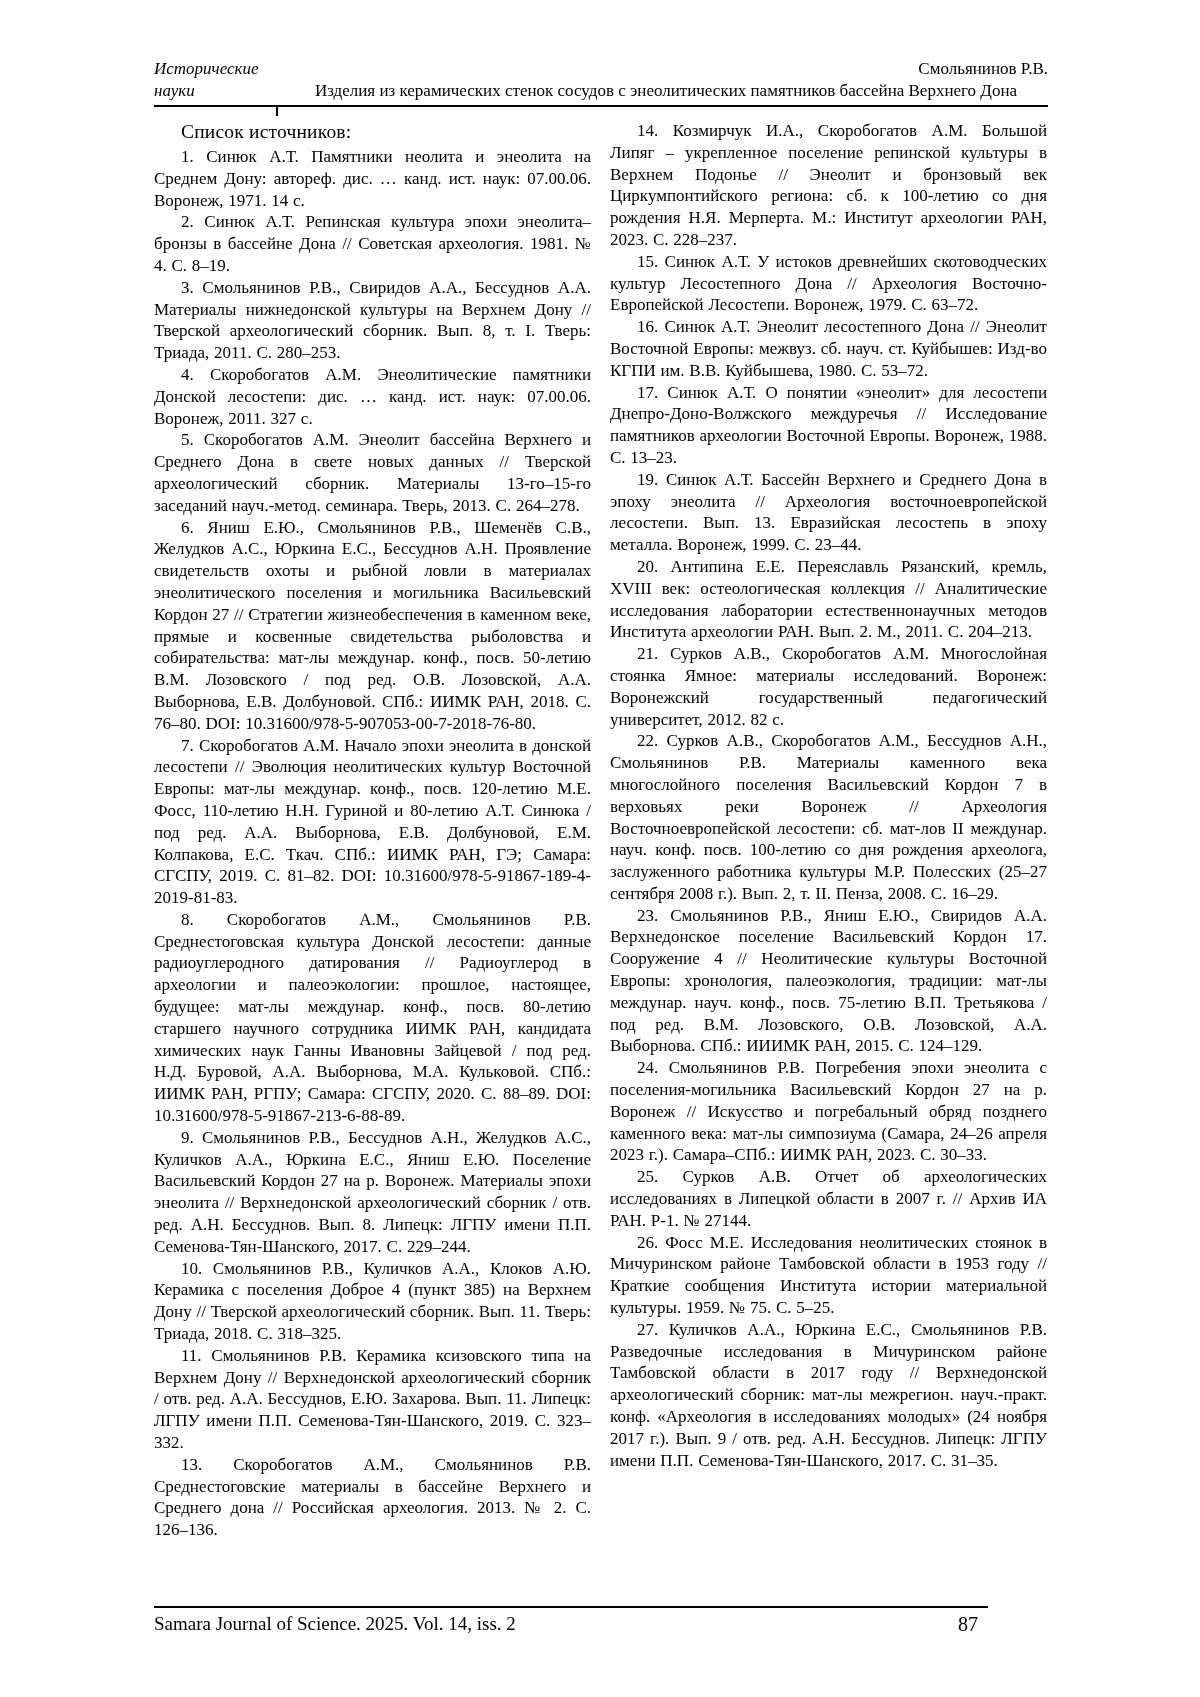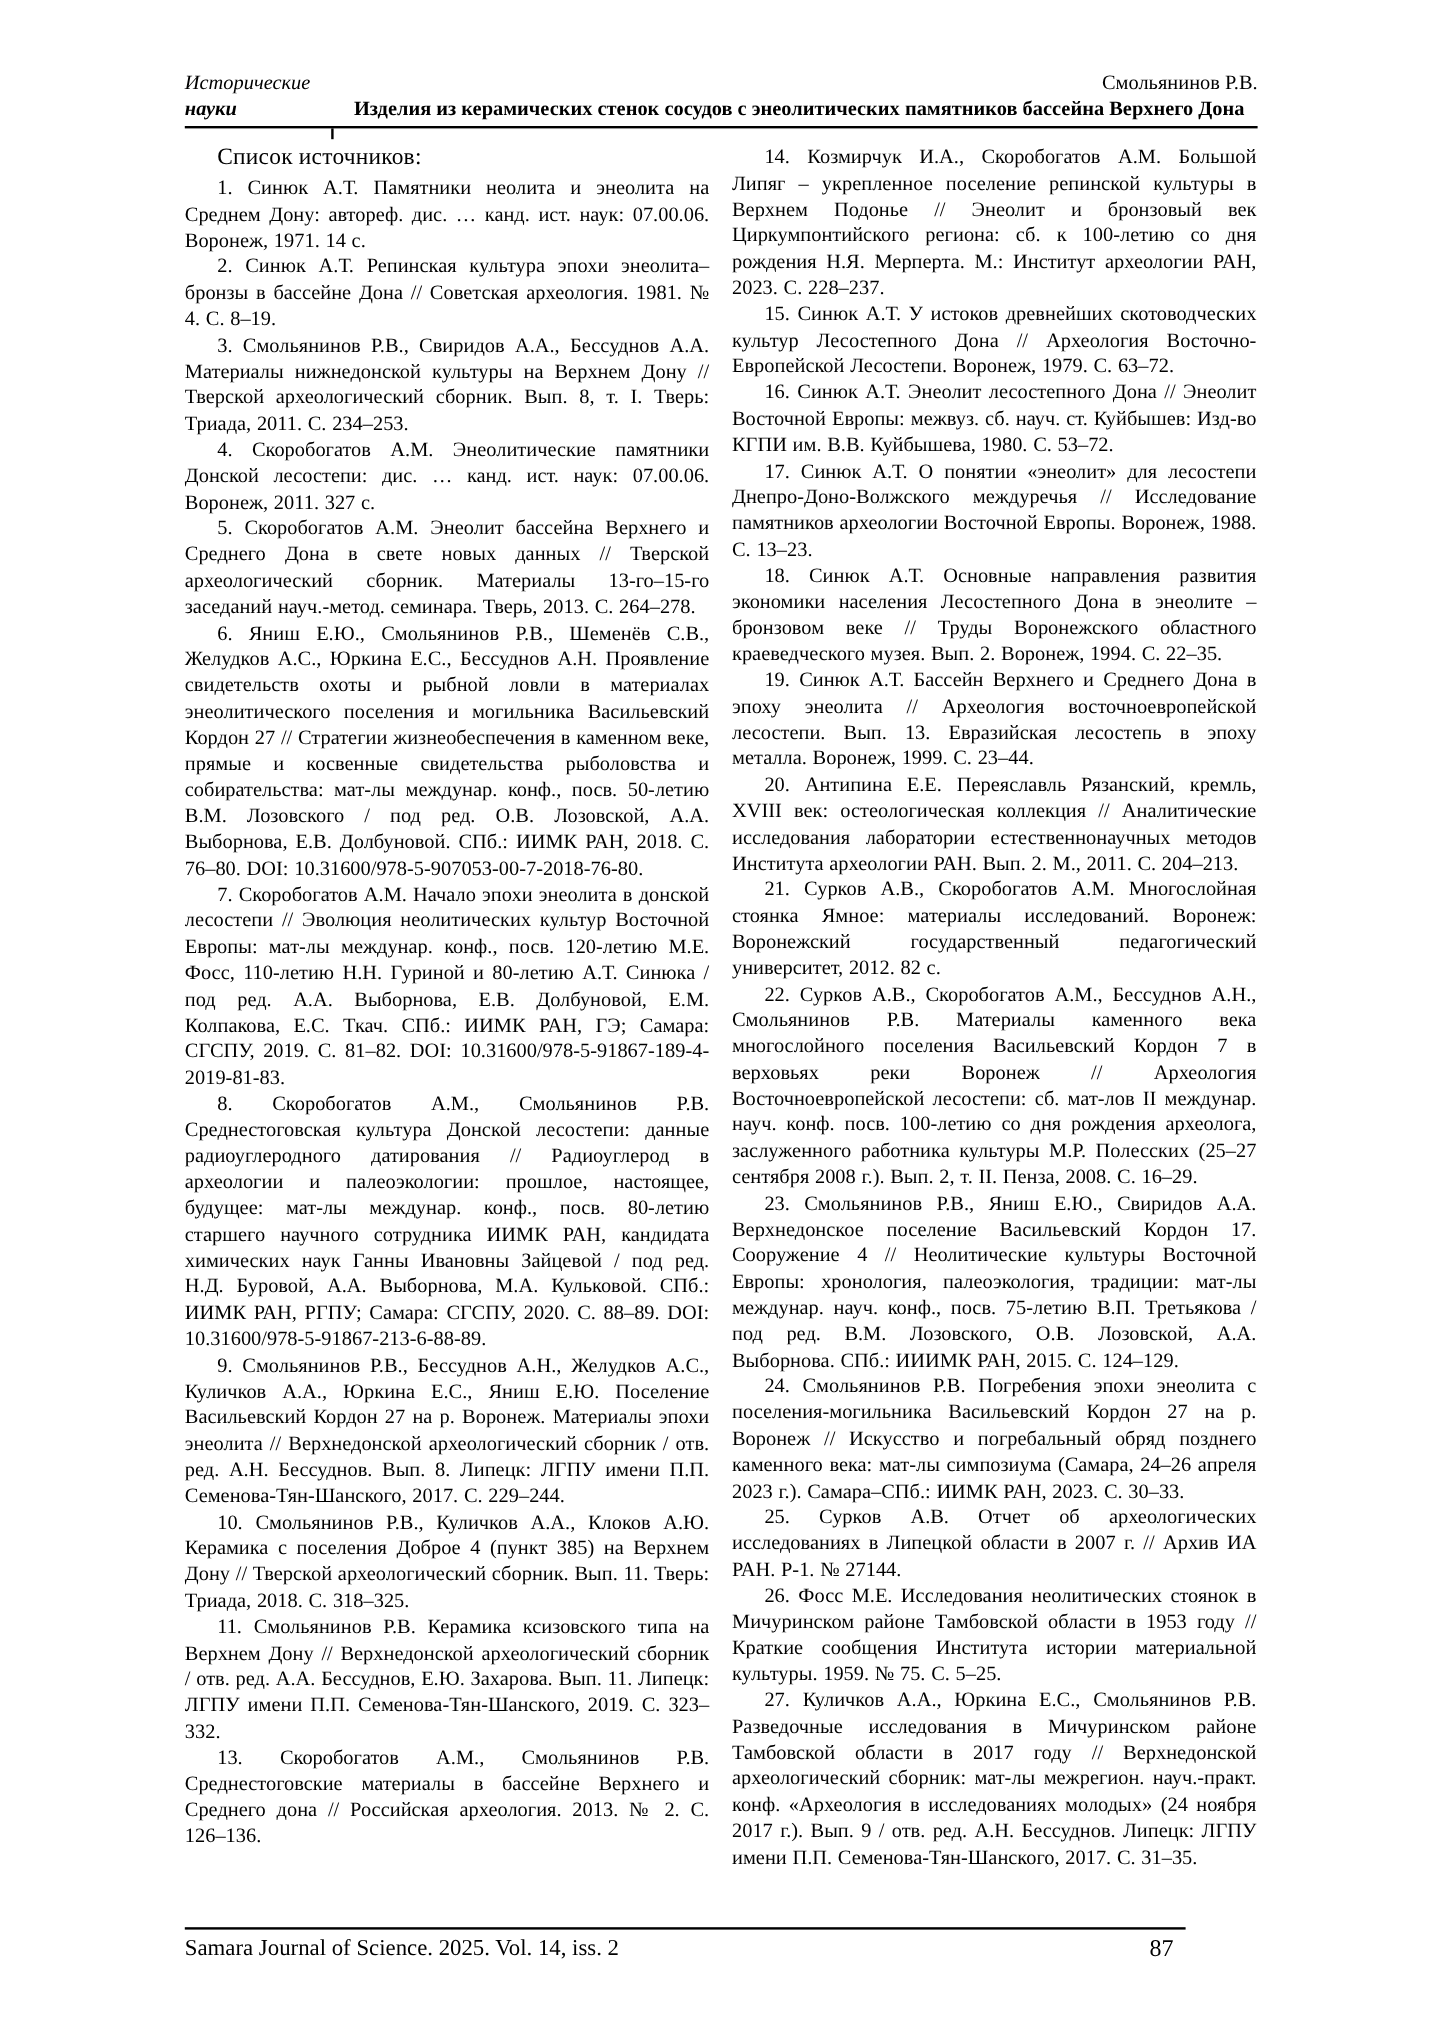--- a/index.html
+++ b/index.html
@@ -21,21 +21,21 @@
     width: 894px;
   }
   
   .hdr { position: relative; }
   .hdr-row1 {
     display: flex; justify-content: space-between;
     font-size: 17px; line-height: 22px;
   }
   .hdr-row2 {
     display: flex;
-    font-size: 17px; line-height: 22px; font-weight: bold;
+    font-size: 17px; line-height: 22px;
   }
   .hdr-section { font-style: italic; }
   .hdr-author { font-style: normal; }
   .hdr-sec2 { font-style: italic; width: 130px; flex: 0 0 auto; }
   .hdr-title { flex: 1 1 auto; text-align: center; white-space: nowrap; }
   .hdr-rule {
     margin-top: 3px;
     border: 0; border-top: 2.5px solid #000;
     height: 0; position: relative;
   }
@@ -105,37 +105,36 @@
       <div class="hdr-rule">
         <span class="hdr-tick"></span>
       </div>
     </div>
 
     <div class="columns">
       <div class="col">
         <p class="list-heading">Список источников:</p>
         <p class="ref">1. Синюк А.Т. Памятники неолита и энеолита на Среднем Дону: автореф. дис. … канд. ист. наук: 07.00.06. Воронеж, 1971. 14 с.</p>
         <p class="ref">2. Синюк А.Т. Репинская культура эпохи энеолита–бронзы в бассейне Дона // Советская археология. 1981. № 4. С. 8–19.</p>
-        <p class="ref">3. Смольянинов Р.В., Свиридов А.А., Бессуднов А.А. Материалы нижнедонской культуры на Верхнем Дону // Тверской археологический сборник. Вып. 8, т. I. Тверь: Триада, 2011. С. 234–253.</p>
+        <p class="ref">3. Смольянинов Р.В., Свиридов А.А., Бессуднов А.А. Материалы нижнедонской культуры на Верхнем Дону // Тверской археологический сборник. Вып. 8, т. I. Тверь: Триада, 2011. С. 280–253.</p>
         <p class="ref">4. Скоробогатов А.М. Энеолитические памятники Донской лесостепи: дис. … канд. ист. наук: 07.00.06. Воронеж, 2011. 327 с.</p>
         <p class="ref">5. Скоробогатов А.М. Энеолит бассейна Верхнего и Среднего Дона в свете новых данных // Тверской археологический сборник. Материалы 13-го–15-го заседаний науч.-метод. семинара. Тверь, 2013. С. 264–278.</p>
         <p class="ref">6. Яниш Е.Ю., Смольянинов Р.В., Шеменёв С.В., Желудков А.С., Юркина Е.С., Бессуднов А.Н. Проявление свидетельств охоты и рыбной ловли в материалах энеолитического поселения и могильника Васильевский Кордон 27 // Стратегии жизнеобеспечения в каменном веке, прямые и косвенные свидетельства рыболовства и собирательства: мат-лы междунар. конф., посв. 50-летию В.М. Лозовского / под ред. О.В. Лозовской, А.А. Выборнова, Е.В. Долбуновой. СПб.: ИИМК РАН, 2018. С. 76–80. DOI: 10.31600/978-5-907053-00-7-2018-76-80.</p>
         <p class="ref">7. Скоробогатов А.М. Начало эпохи энеолита в донской лесостепи // Эволюция неолитических культур Восточной Европы: мат-лы междунар. конф., посв. 120-летию М.Е. Фосс, 110-летию Н.Н. Гуриной и 80-летию А.Т. Синюка / под ред. А.А. Выборнова, Е.В. Долбуновой, Е.М. Колпакова, Е.С. Ткач. СПб.: ИИМК РАН, ГЭ; Самара: СГСПУ, 2019. С. 81–82. DOI: 10.31600/978-5-91867-189-4-2019-81-83.</p>
         <p class="ref">8. Скоробогатов А.М., Смольянинов Р.В. Среднестоговская культура Донской лесостепи: данные радиоуглеродного датирования // Радиоуглерод в археологии и палеоэкологии: прошлое, настоящее, будущее: мат-лы междунар. конф., посв. 80-летию старшего научного сотрудника ИИМК РАН, кандидата химических наук Ганны Ивановны Зайцевой / под ред. Н.Д. Буровой, А.А. Выборнова, М.А. Кульковой. СПб.: ИИМК РАН, РГПУ; Самара: СГСПУ, 2020. С. 88–89. DOI: 10.31600/978-5-91867-213-6-88-89.</p>
         <p class="ref">9. Смольянинов Р.В., Бессуднов А.Н., Желудков А.С., Куличков А.А., Юркина Е.С., Яниш Е.Ю. Поселение Васильевский Кордон 27 на р. Воронеж. Материалы эпохи энеолита // Верхнедонской археологический сборник / отв. ред. А.Н. Бессуднов. Вып. 8. Липецк: ЛГПУ имени П.П. Семенова-Тян-Шанского, 2017. С. 229–244.</p>
         <p class="ref">10. Смольянинов Р.В., Куличков А.А., Клоков А.Ю. Керамика с поселения Доброе 4 (пункт 385) на Верхнем Дону // Тверской археологический сборник. Вып. 11. Тверь: Триада, 2018. С. 318–325.</p>
         <p class="ref">11. Смольянинов Р.В. Керамика ксизовского типа на Верхнем Дону // Верхнедонской археологический сборник / отв. ред. А.А. Бессуднов, Е.Ю. Захарова. Вып. 11. Липецк: ЛГПУ имени П.П. Семенова-Тян-Шанского, 2019. С. 323–332.</p>
         <p class="ref">13. Скоробогатов А.М., Смольянинов Р.В. Среднестоговские материалы в бассейне Верхнего и Среднего дона // Российская археология. 2013. № 2. С. 126–136.</p>
       </div>
       <div class="col">
         <p class="ref">14. Козмирчук И.А., Скоробогатов А.М. Большой Липяг – укрепленное поселение репинской культуры в Верхнем Подонье // Энеолит и бронзовый век Циркумпонтийского региона: сб. к 100-летию со дня рождения Н.Я. Мерперта. М.: Институт археологии РАН, 2023. С. 228–237.</p>
         <p class="ref">15. Синюк А.Т. У истоков древнейших скотоводческих культур Лесостепного Дона // Археология Восточно-Европейской Лесостепи. Воронеж, 1979. С. 63–72.</p>
         <p class="ref">16. Синюк А.Т. Энеолит лесостепного Дона // Энеолит Восточной Европы: межвуз. сб. науч. ст. Куйбышев: Изд-во КГПИ им. В.В. Куйбышева, 1980. С. 53–72.</p>
         <p class="ref">17. Синюк А.Т. О понятии «энеолит» для лесостепи Днепро-Доно-Волжского междуречья // Исследование памятников археологии Восточной Европы. Воронеж, 1988. С. 13–23.</p>
-        <p class="ref">18. Синюк А.Т. Основные направления развития экономики населения Лесостепного Дона в энеолите – бронзовом веке // Труды Воронежского областного краеведческого музея. Вып. 2. Воронеж, 1994. С. 22–35.</p>
         <p class="ref">19. Синюк А.Т. Бассейн Верхнего и Среднего Дона в эпоху энеолита // Археология восточноевропейской лесостепи. Вып. 13. Евразийская лесостепь в эпоху металла. Воронеж, 1999. С. 23–44.</p>
         <p class="ref">20. Антипина Е.Е. Переяславль Рязанский, кремль, XVIII век: остеологическая коллекция // Аналитические исследования лаборатории естественнонаучных методов Института археологии РАН. Вып. 2. М., 2011. С. 204–213.</p>
         <p class="ref">21. Сурков А.В., Скоробогатов А.М. Многослойная стоянка Ямное: материалы исследований. Воронеж: Воронежский государственный педагогический университет, 2012. 82 с.</p>
         <p class="ref">22. Сурков А.В., Скоробогатов А.М., Бессуднов А.Н., Смольянинов Р.В. Материалы каменного века многослойного поселения Васильевский Кордон 7 в верховьях реки Воронеж // Археология Восточноевропейской лесостепи: сб. мат-лов II междунар. науч. конф. посв. 100-летию со дня рождения археолога, заслуженного работника культуры М.Р. Полесских (25–27 сентября 2008 г.). Вып. 2, т. II. Пенза, 2008. С. 16–29.</p>
         <p class="ref">23. Смольянинов Р.В., Яниш Е.Ю., Свиридов А.А. Верхнедонское поселение Васильевский Кордон 17. Сооружение 4 // Неолитические культуры Восточной Европы: хронология, палеоэкология, традиции: мат-лы междунар. науч. конф., посв. 75-летию В.П. Третьякова / под ред. В.М. Лозовского, О.В. Лозовской, А.А. Выборнова. СПб.: ИИИМК РАН, 2015. С. 124–129.</p>
         <p class="ref">24. Смольянинов Р.В. Погребения эпохи энеолита с поселения-могильника Васильевский Кордон 27 на р. Воронеж // Искусство и погребальный обряд позднего каменного века: мат-лы симпозиума (Самара, 24–26 апреля 2023 г.). Самара–СПб.: ИИМК РАН, 2023. С. 30–33.</p>
         <p class="ref">25. Сурков А.В. Отчет об археологических исследованиях в Липецкой области в 2007 г. // Архив ИА РАН. Р-1. № 27144.</p>
         <p class="ref">26. Фосс М.Е. Исследования неолитических стоянок в Мичуринском районе Тамбовской области в 1953 году // Краткие сообщения Института истории материальной культуры. 1959. № 75. С. 5–25.</p>
         <p class="ref">27. Куличков А.А., Юркина Е.С., Смольянинов Р.В. Разведочные исследования в Мичуринском районе Тамбовской области в 2017 году // Верхнедонской археологический сборник: мат-лы межрегион. науч.-практ. конф. «Археология в исследованиях молодых» (24 ноября 2017 г.). Вып. 9 / отв. ред. А.Н. Бессуднов. Липецк: ЛГПУ имени П.П. Семенова-Тян-Шанского, 2017. С. 31–35.</p>
       </div>

